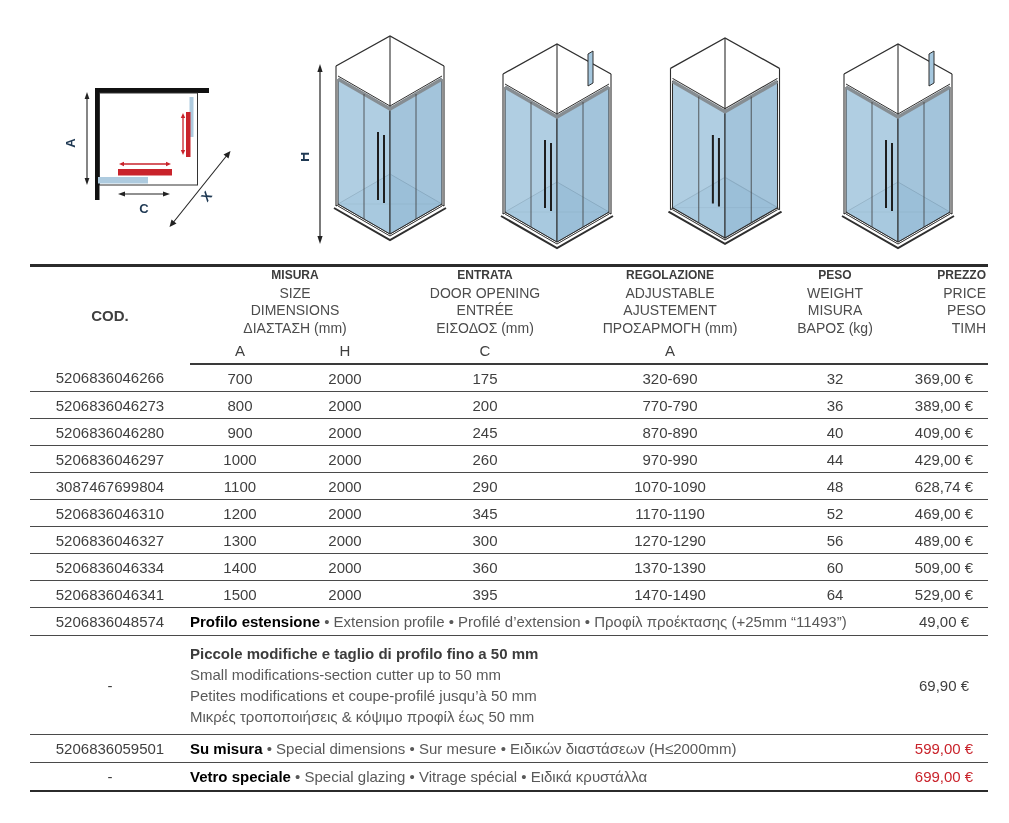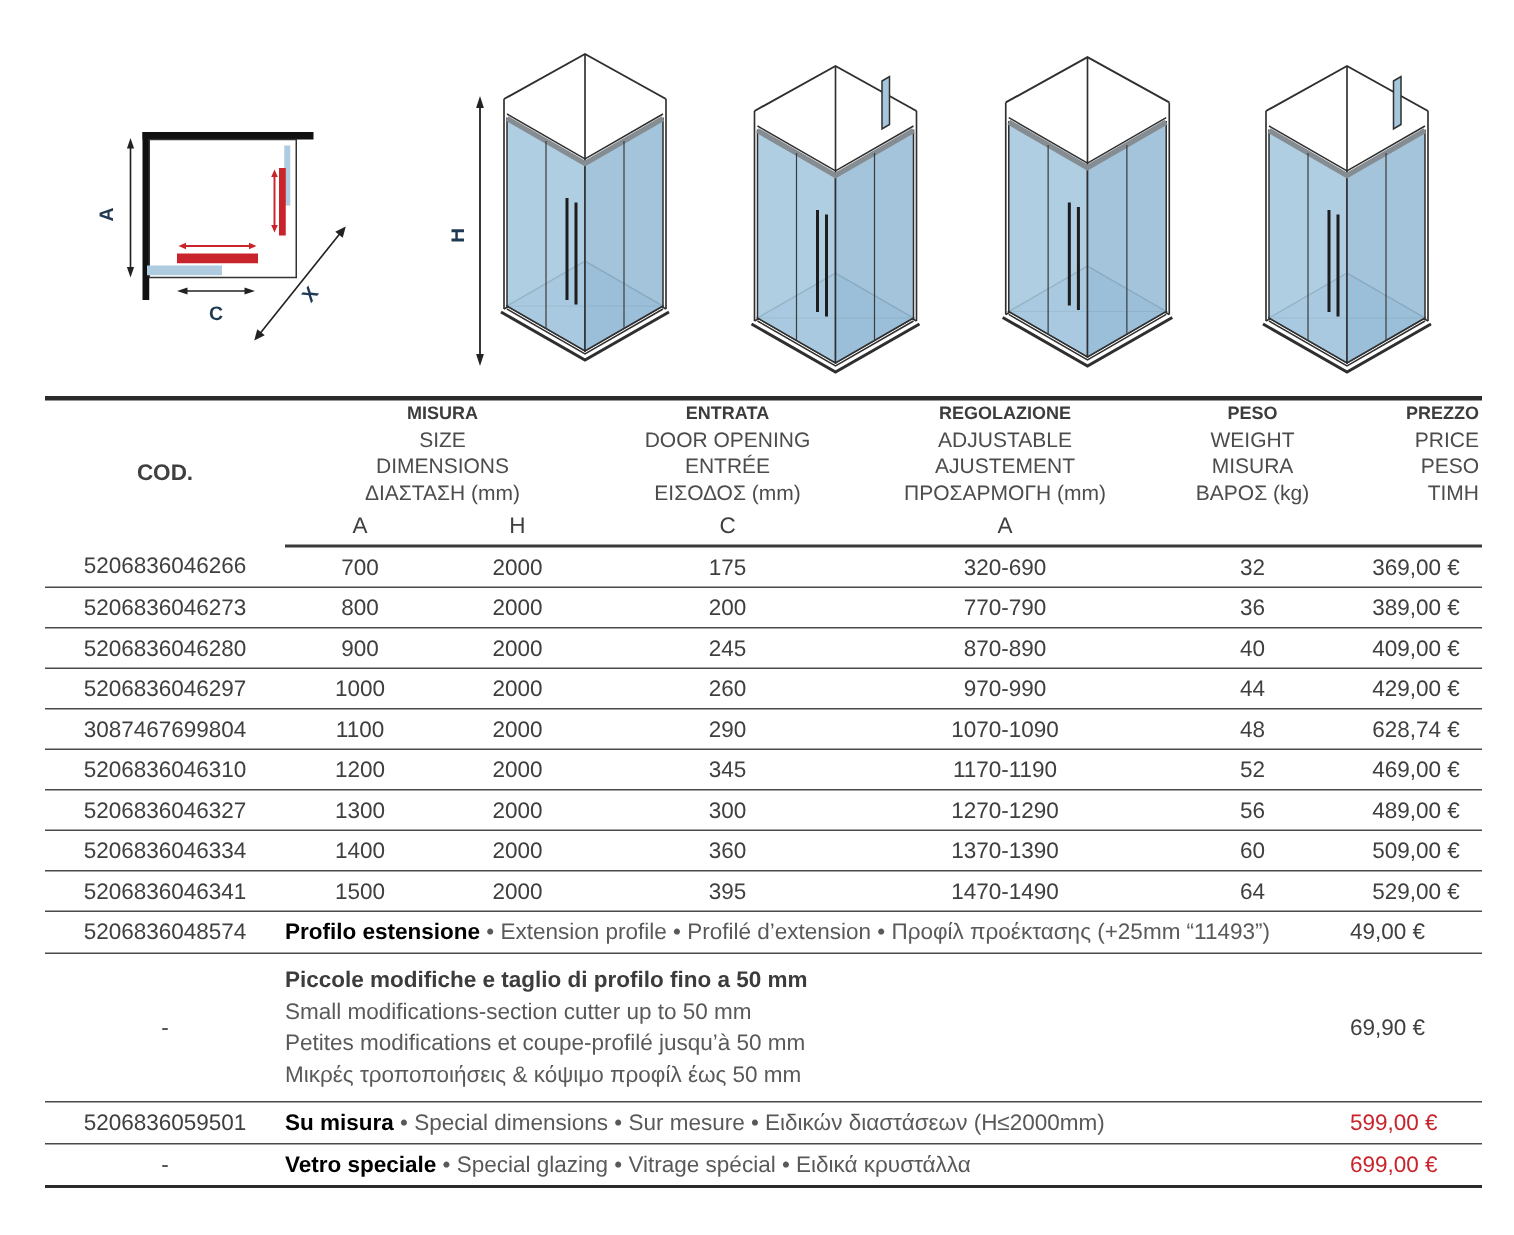--- a/index.html
+++ b/index.html
@@ -17,21 +17,21 @@
   td.codh{ text-align:center;font-weight:bold;font-size:15px;color:#3f3f3f;}
   td.gh{ text-align:center;padding-top:7px;}
   td.gh.right{text-align:right;padding-right:2px;}
   .g1{font-weight:bold;font-size:12px;line-height:17.5px;color:#3c3c3c;}
   .g2{font-weight:normal;font-size:14px;line-height:17.5px;color:#4c4c4c;}
   tr.subrow td{height:26px;text-align:center;font-size:15px;color:#3f3f3f;
                border-bottom:2px solid #3a3a3a;}
   
   tr.drow td{height:26px;border-bottom:1.5px solid #4a4a4a;text-align:center;}
   td.cod{text-align:center;}
-  td.price-cell{text-align:left;padding-right:2px;}
+  td.price-cell{text-align:center;padding-right:2px;}
   
   tr.xrow td{border-bottom:1.5px solid #4a4a4a;}
   tr.xrow td.desc{text-align:left;}
   tr.xrow{height:28px;}
   tr.xrow.multi td{padding:7px 0;}
   .lead{font-weight:bold;color:#000000;}
   .rest{color:#595959;}
   .mline{line-height:21px;color:#595959;}
   .mline.first{font-weight:bold;color:#3c3c3c;}
   .red{color:#c9232b;}

